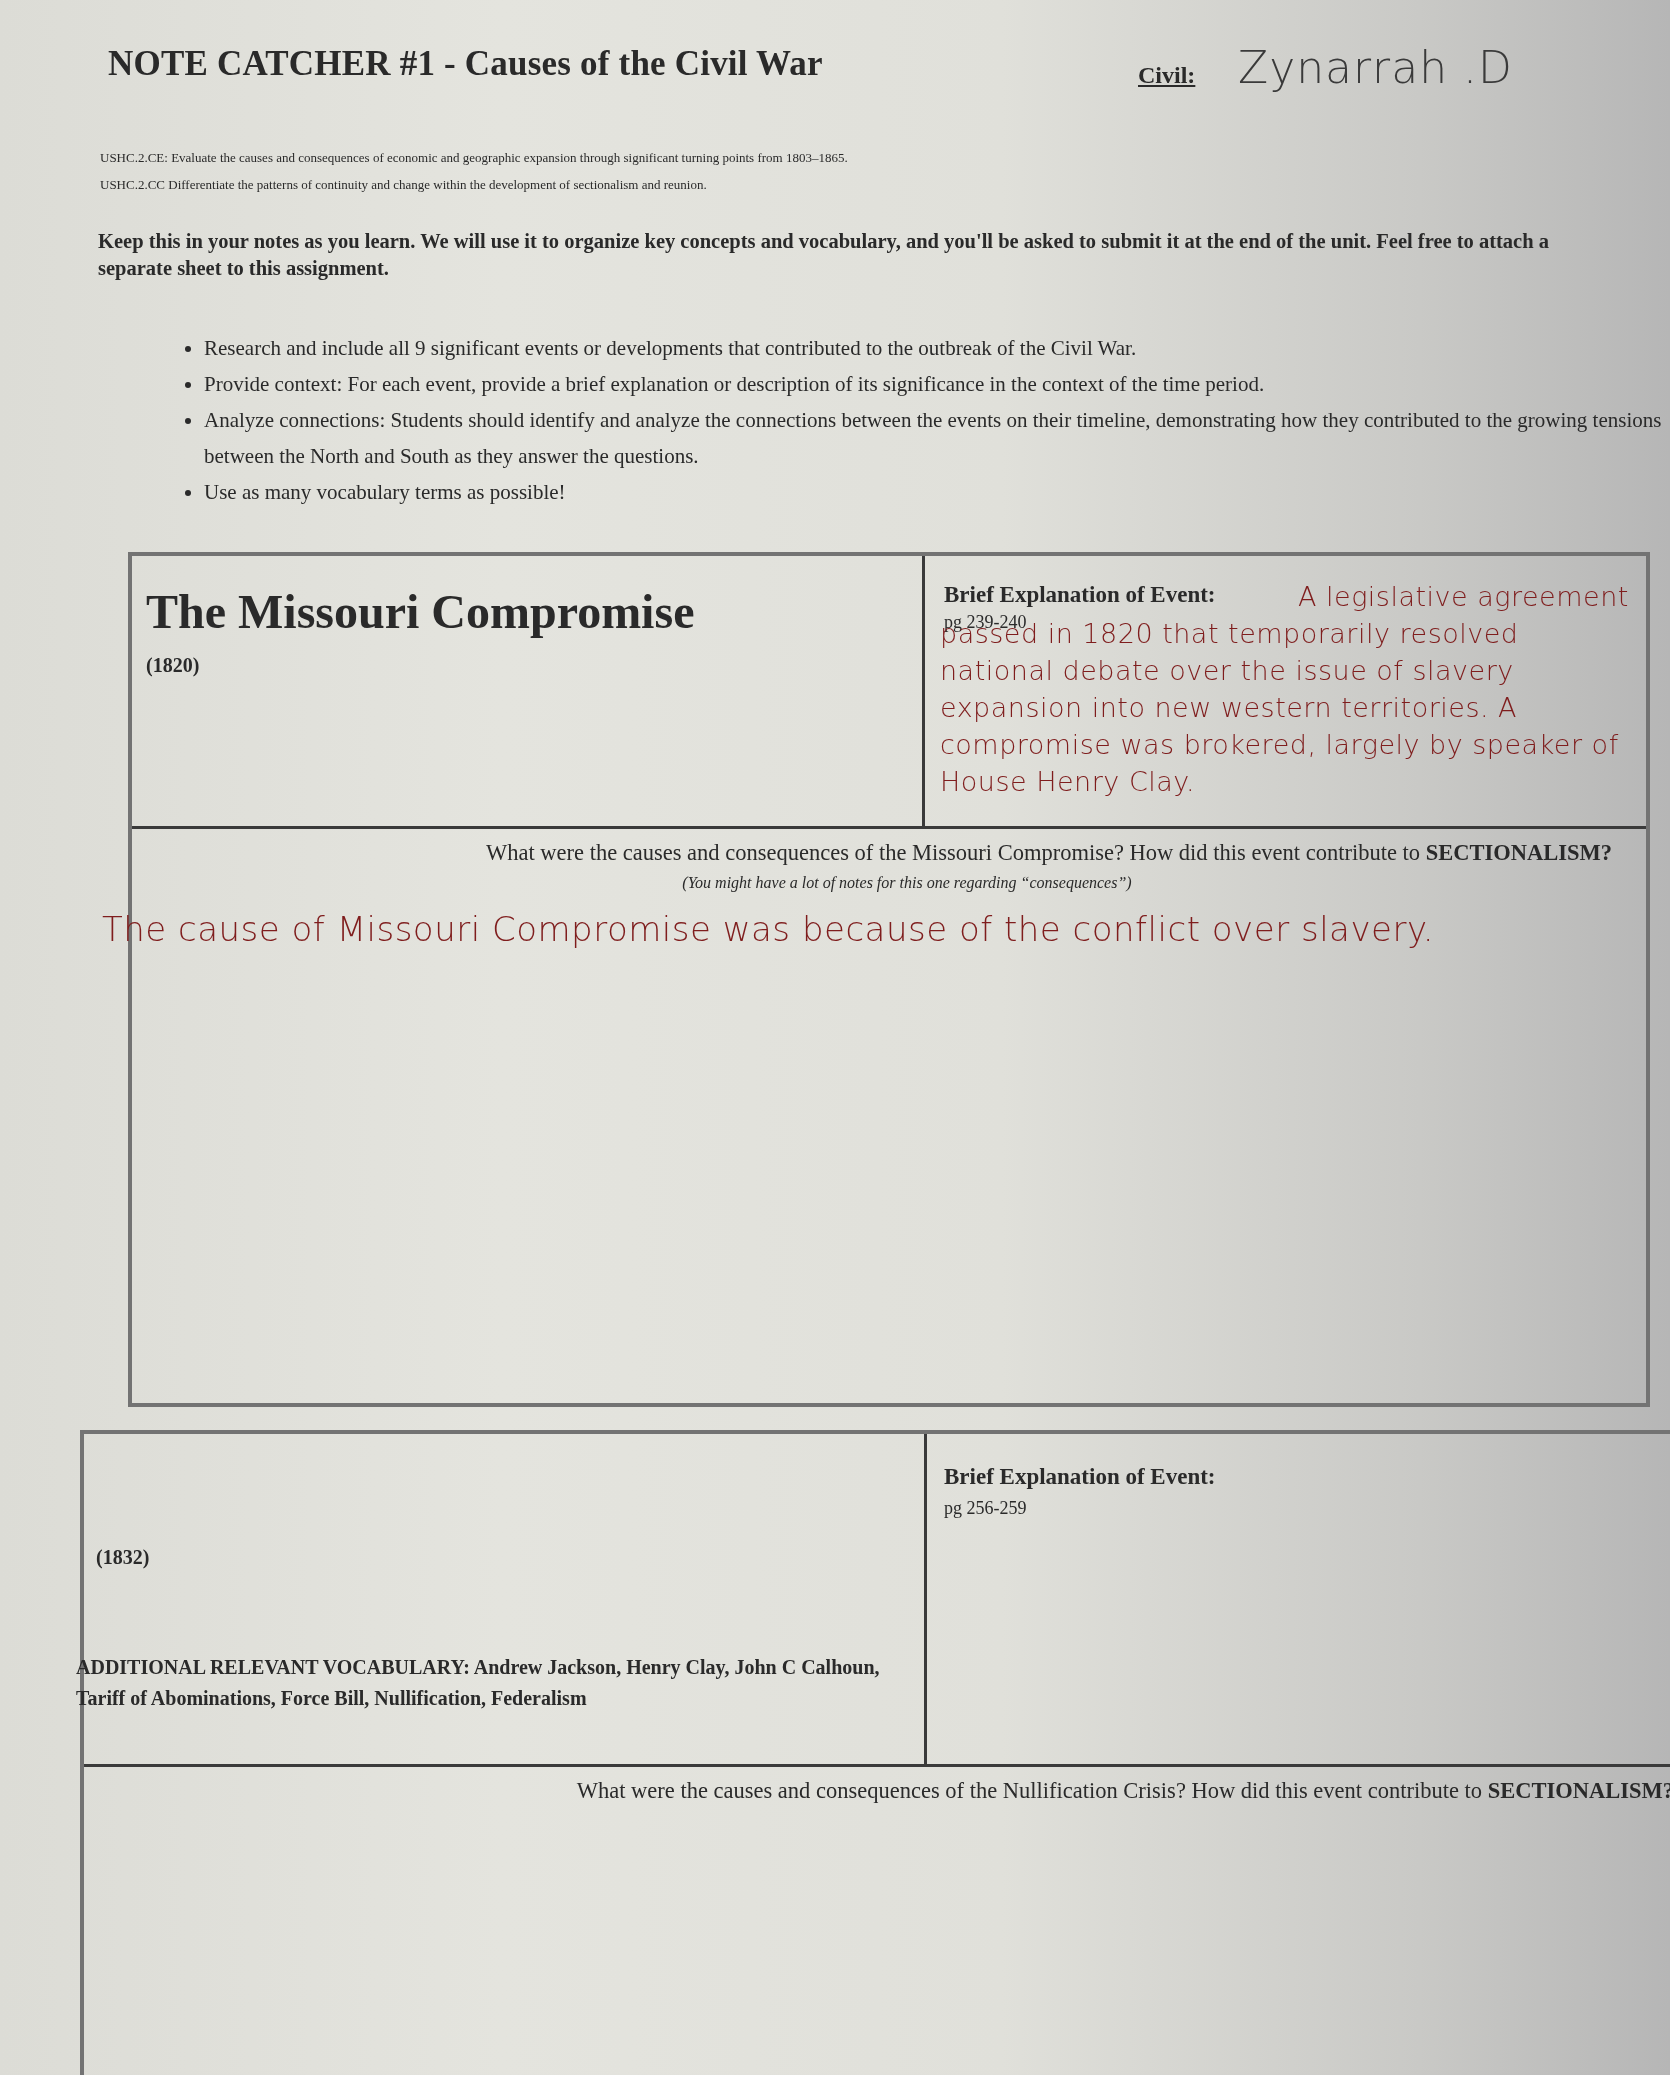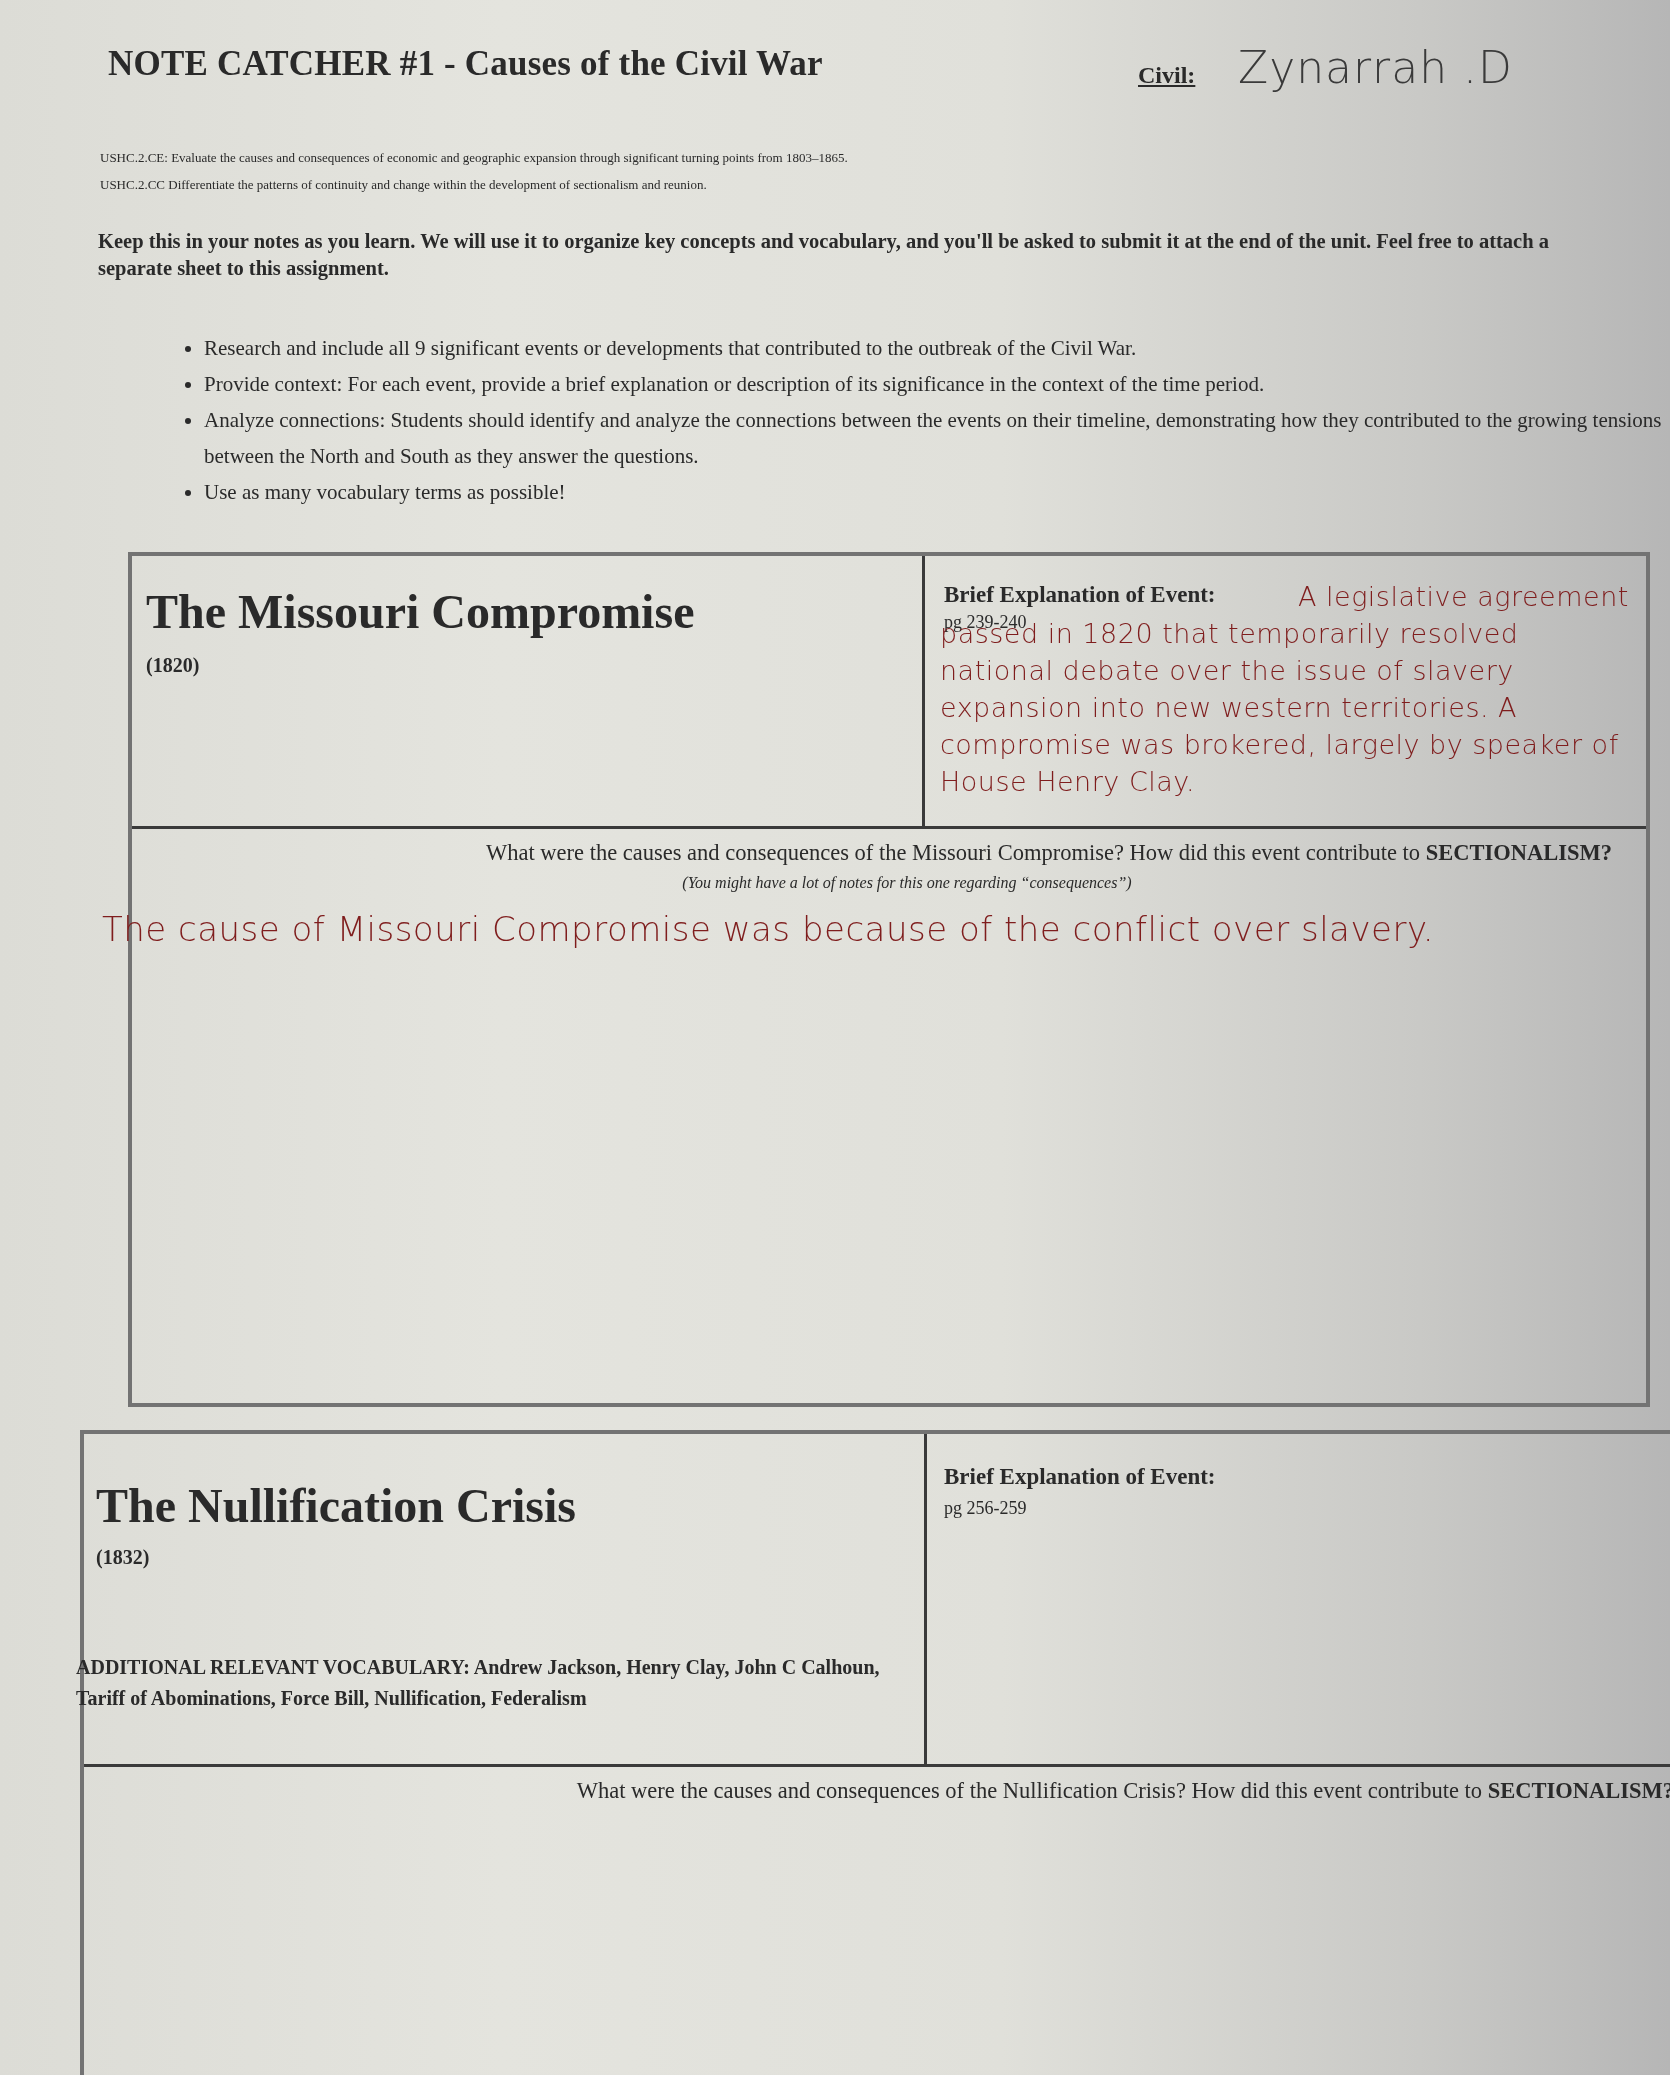--- a/index.html
+++ b/index.html
@@ -67,21 +67,20 @@
   <div class="abs question" style="left:40px; top:284px; width:1440px;">
     <span>What were the causes and consequences of the Missouri Compromise? How did this event contribute to </span><b>SECTIONALISM?</b>
   </div>
   <div class="abs hint" style="left:40px; top:318px; width:1470px;">(You might have a lot of notes for this one regarding “consequences”)</div>
   <div class="abs hand" style="left:-30px; top:350px; width:1430px; font-size:34px; line-height:46px;">The cause of Missouri Compromise was because of the conflict over slavery.</div>
 </div>
 
 <div class="abs box sec2">
   <div class="sec2-top">
     <div class="sec2-div"></div>
-    <div class="abs evt-title" style="left:12px; top:44px;">The Nullification Crisis</div>
     <div class="abs evt-year" style="left:12px; top:112px;">(1832)</div>
     <div class="abs vocab" style="left:-8px; top:218px; width:835px;">
       <span>ADDITIONAL RELEVANT VOCABULARY:</span>
       <span>Andrew Jackson, Henry Clay, John C Calhoun, Tariff of Abominations, Force Bill, Nullification, Federalism</span>
     </div>
     <div class="abs brief-label" style="left:860px; top:30px;">Brief Explanation of Event:</div>
     <div class="abs pg" style="left:860px; top:64px;text-align:center;">pg 256-259</div>
     <div class="abs hand" style="left:860px; top:90px; width:740px; height:220px;"></div>
   </div>
   <div class="abs question" style="left:100px; top:344px; width:1490px;">

